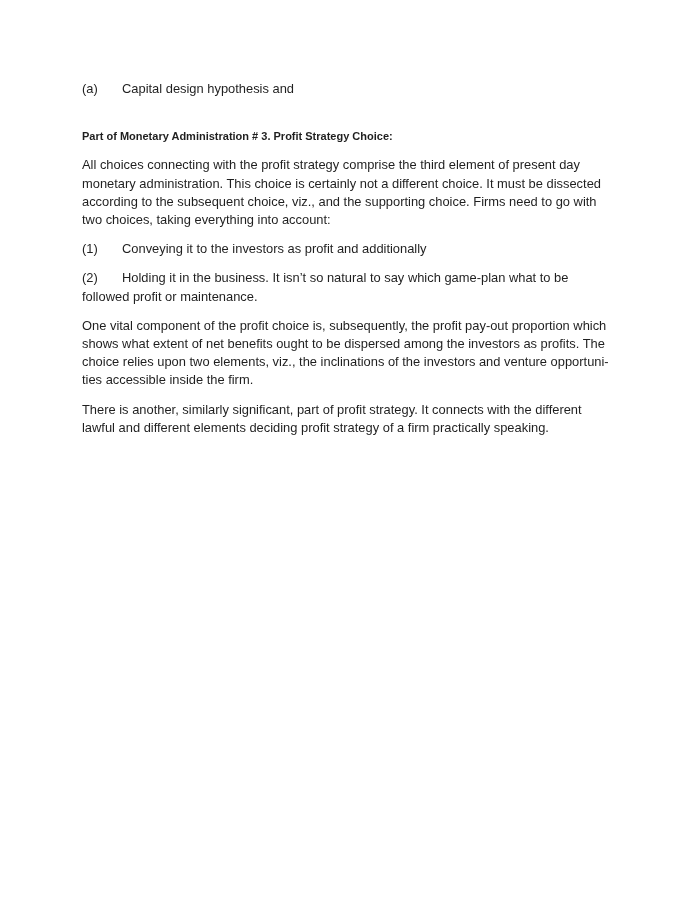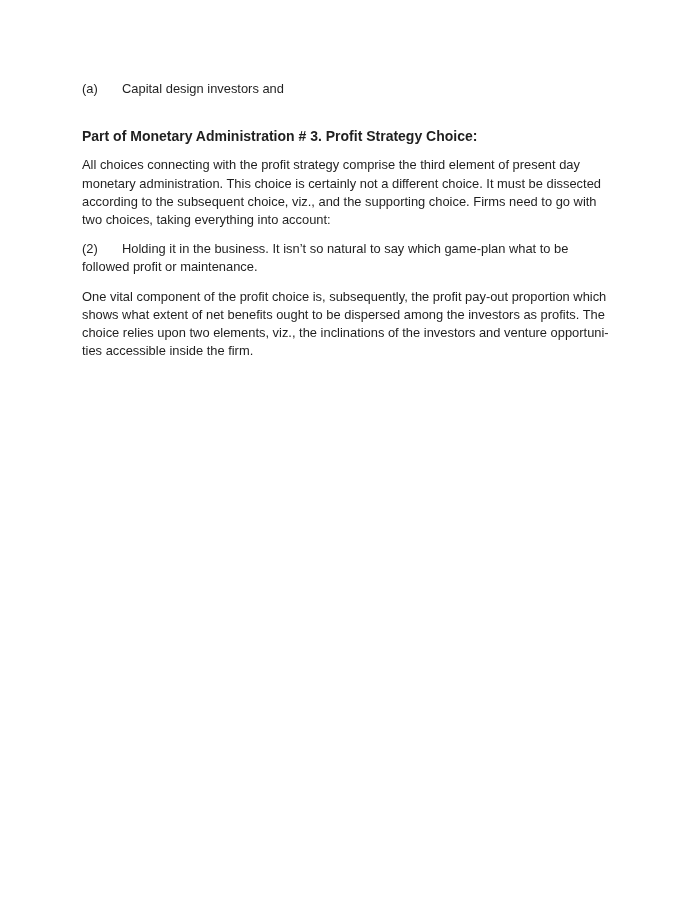--- a/index.html
+++ b/index.html
@@ -21,39 +21,43 @@
     text-align: left;
   }
   .li-label {
     display: inline-block;
     width: 40px;
   }
   .heading {
     font-weight: bold;
     margin-top: 29px;
     margin-bottom: 11px;
-    font-size: 14px;
+    font-size: 11px;
     line-height: 18.2px;
   }
 </style>
 </head>
 <body>
 
 <div class="page">
 
   <p class="para">
-    <span class="li-label">(a)</span><span>Capital design investors and</span>
+    <span class="li-label">(a)</span><span>Capital design hypothesis and</span>
   </p>
 
 
   <p class="heading">Part of Monetary Administration # 3. Profit Strategy Choice:</p>
 
   <p class="para">All choices connecting with the profit strategy comprise the third element of present day monetary administration. This choice is certainly not a different choice. It must be dissected according to the subsequent choice, viz., and the supporting choice. Firms need to go with two choices, taking everything into account:</p>
 
+  <p class="para">
+    <span class="li-label">(1)</span><span>Conveying it to the investors as profit and additionally</span>
+  </p>
 
   <p class="para">
     <span class="li-label">(2)</span><span>Holding it in the business. It isn’t so natural to say which game-plan what to be followed profit or maintenance.</span>
   </p>
 
   <p class="para">One vital component of the profit choice is, subsequently, the profit pay-out proportion which shows what extent of net benefits ought to be dispersed among the investors as profits. The choice relies upon two elements, viz., the inclinations of the investors and venture opportuni-ties accessible inside the firm.</p>
 
+  <p class="para">There is another, similarly significant, part of profit strategy. It connects with the different lawful and different elements deciding profit strategy of a firm practically speaking.</p>
 
 </div>
 
 </body></html>

